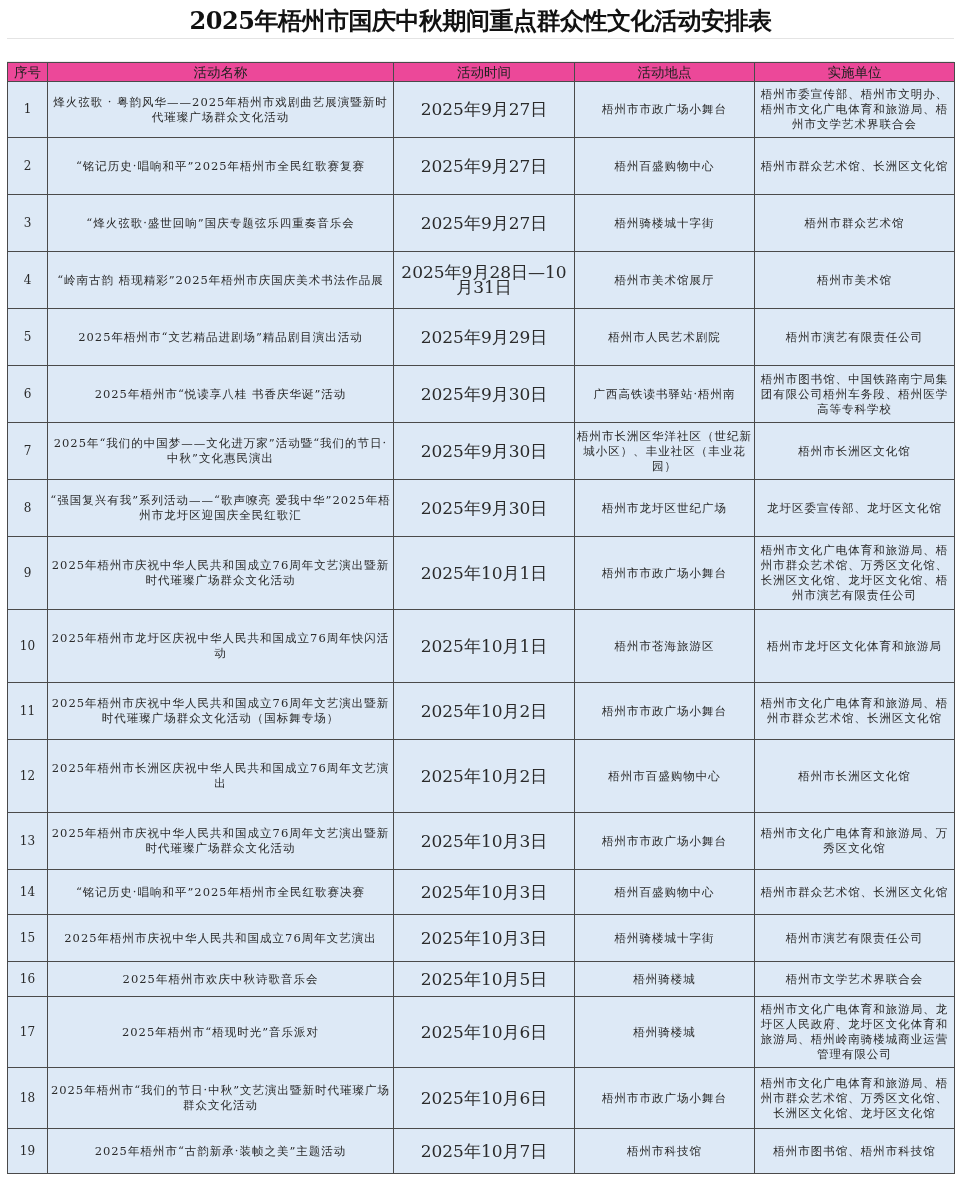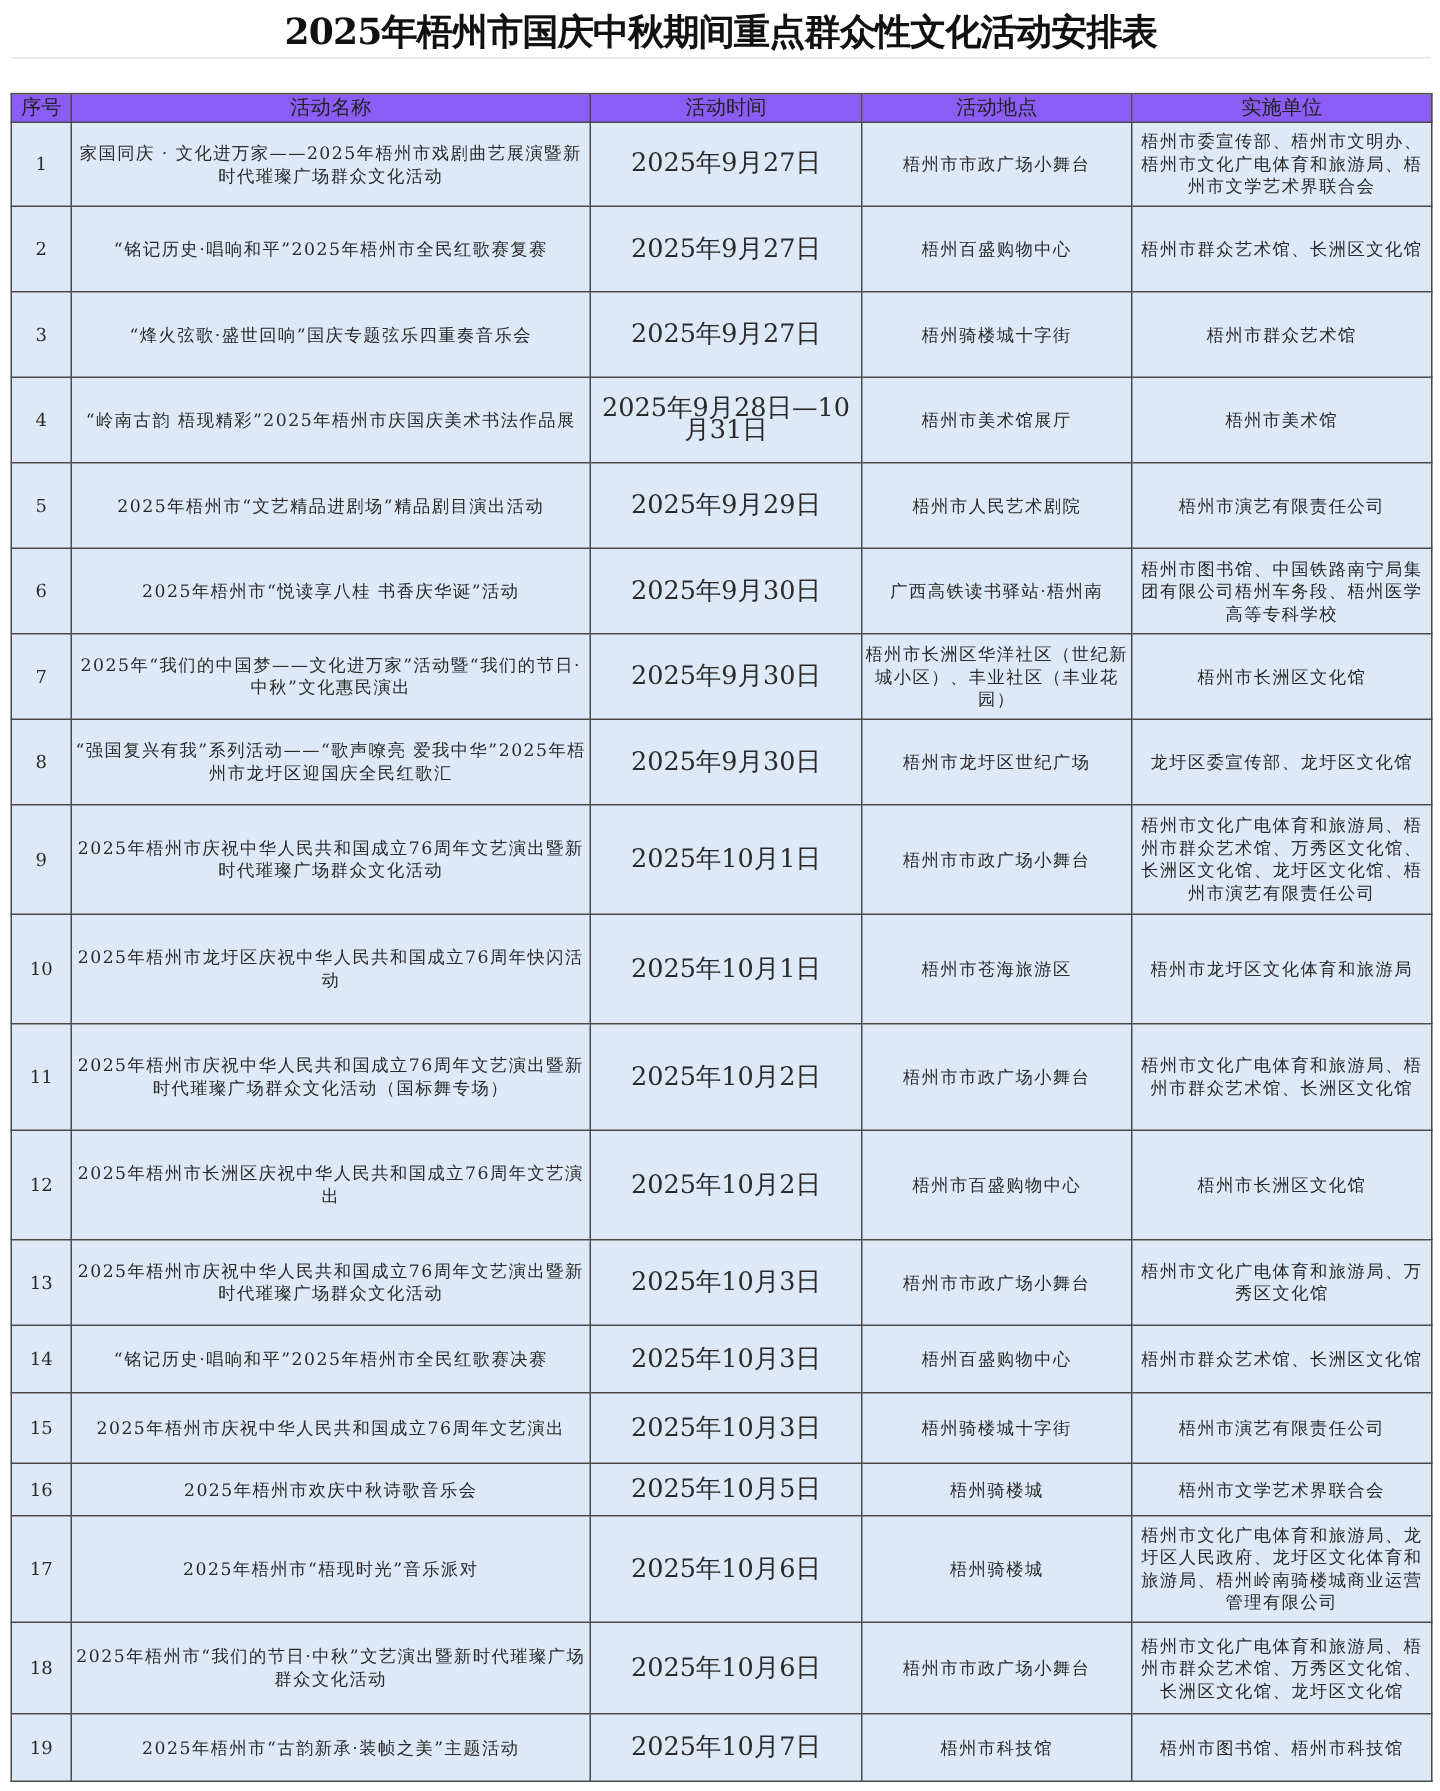--- a/index.html
+++ b/index.html
@@ -43,21 +43,21 @@
     th, td {
       border: 1px solid #4a4a4a;
       text-align: center;
       vertical-align: middle;
       padding: 0 2px;
       font-size: 11.5px;
       line-height: 15px;
       letter-spacing: 1px;
     }
     th {
-      background: #8b5cf6;
+      background: #ec4899;
       color: #222;
       font-weight: normal;
       font-size: 13.5px;
       height: 18px;
       line-height: 18px;
       font-family: "DejaVu Sans", "Liberation Sans", sans-serif;
       letter-spacing: 0;
     }
     td {
       background: #dde9f6;
@@ -99,21 +99,21 @@
         <th>序号</th>
         <th>活动名称</th>
         <th>活动时间</th>
         <th>活动地点</th>
         <th>实施单位</th>
       </tr>
     </thead>
     <tbody id="tbody">
     <tr style="height: 56px;">
           <td class="num">1</td>
-          <td class="name">家国同庆 · 文化进万家——2025年梧州市戏剧曲艺展演暨新时代璀璨广场群众文化活动</td>
+          <td class="name">烽火弦歌 · 粤韵风华——2025年梧州市戏剧曲艺展演暨新时代璀璨广场群众文化活动</td>
           <td class="date">2025年9月27日</td>
           <td class="place">梧州市市政广场小舞台</td>
           <td class="org">梧州市委宣传部、梧州市文明办、梧州市文化广电体育和旅游局、梧州市文学艺术界联合会</td>
         </tr>
         <tr style="height: 57px;">
           <td class="num">2</td>
           <td class="name">“铭记历史·唱响和平”2025年梧州市全民红歌赛复赛</td>
           <td class="date">2025年9月27日</td>
           <td class="place">梧州百盛购物中心</td>
           <td class="org">梧州市群众艺术馆、长洲区文化馆</td>
@@ -167,21 +167,21 @@
           <td class="place">梧州市市政广场小舞台</td>
           <td class="org">梧州市文化广电体育和旅游局、梧州市群众艺术馆、万秀区文化馆、长洲区文化馆、龙圩区文化馆、梧州市演艺有限责任公司</td>
         </tr>
         <tr style="height: 73px;">
           <td class="num">10</td>
           <td class="name">2025年梧州市龙圩区庆祝中华人民共和国成立76周年快闪活动</td>
           <td class="date">2025年10月1日</td>
           <td class="place">梧州市苍海旅游区</td>
           <td class="org">梧州市龙圩区文化体育和旅游局</td>
         </tr>
-        <tr style="height: 71px; margin-left: 25px;">
+        <tr style="height: 57px; margin-left: 25px;">
           <td class="num">11</td>
           <td class="name">2025年梧州市庆祝中华人民共和国成立76周年文艺演出暨新时代璀璨广场群众文化活动（国标舞专场）</td>
           <td class="date">2025年10月2日</td>
           <td class="place">梧州市市政广场小舞台</td>
           <td class="org">梧州市文化广电体育和旅游局、梧州市群众艺术馆、长洲区文化馆</td>
         </tr>
         <tr style="height: 73px;">
           <td class="num">12</td>
           <td class="name">2025年梧州市长洲区庆祝中华人民共和国成立76周年文艺演出</td>
           <td class="date">2025年10月2日</td>

